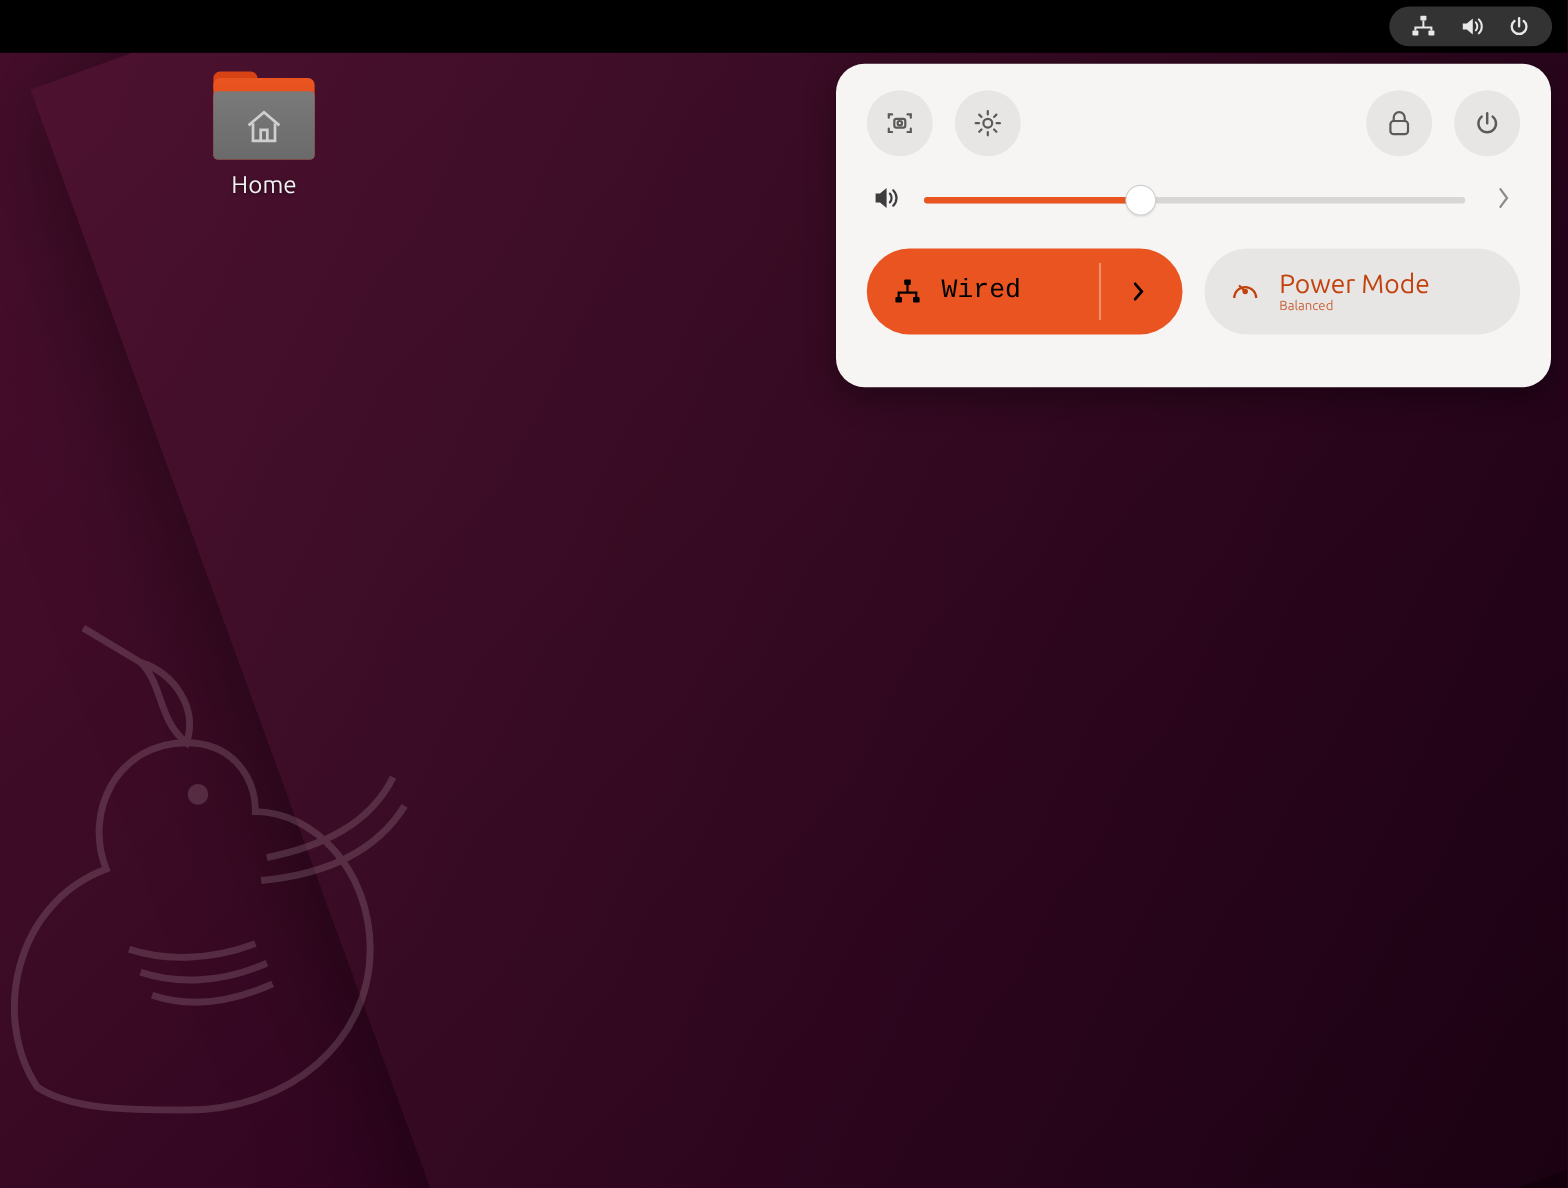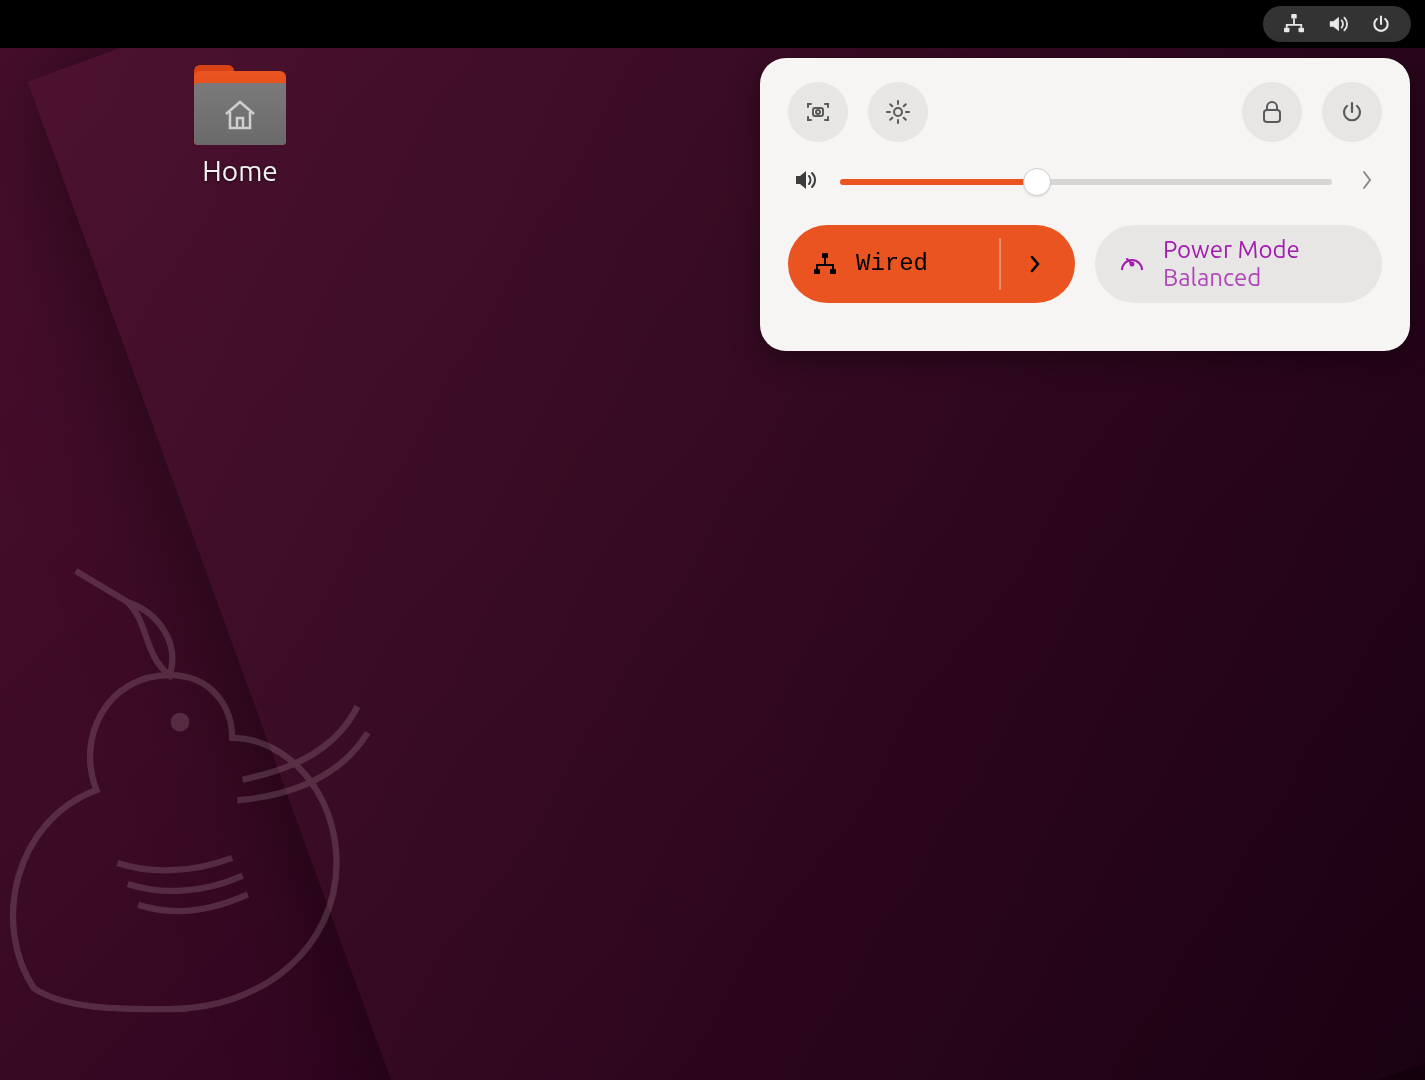--- a/index.html
+++ b/index.html
@@ -79,21 +79,21 @@
   }
   .folder-front {
     position: absolute; left: 0; top: 18px; width: 92px; height: 62px;
     background: linear-gradient(#7a7a7a, #6a6a6a);
     border-radius: 4px;
     display: flex; align-items: center; justify-content: center;
     color: #cfcfcf;
   }
   .desktop-label {
     color: #f2f2f2;
-    font-size: 28px;
+    font-size: 22px;
     text-shadow: 0 1px 3px rgba(0,0,0,0.6);
   }
 
   .panel {
     position: absolute;
     left: 760px;
     top: 58px;
     width: 650px;
     background: #f6f5f4;
     border-radius: 26px;
@@ -165,32 +165,32 @@
   }
   .pill {
     height: 78px;
     border-radius: 40px;
     background: #e7e6e5;
     display: flex;
     align-items: center;
     padding: 0 10px 0 22px;
     gap: 16px;
     cursor: pointer;
-    color: #a21caf;
+    color: #c2410c;
     position: relative;
   }
   .pill.active {
     background: #e95420;
     color: #000000;
     font-family: Liberation Mono, monospace;
   }
   .pill .pill-icon { width: 30px; display:flex; justify-content:center; }
   .pill .pill-text { flex: 1; display:flex; flex-direction:column; line-height:1.15; }
   .pill .pill-title { font-size: 24px; }
-  .pill .pill-sub { font-size: 24px; opacity: 0.8; }
+  .pill .pill-sub { font-size: 12px; opacity: 0.8; }
   .pill .pill-arrow {
     width: 60px; height: 60px;
     display:flex; align-items:center; justify-content:center;
     border-radius: 50%;
   }
   .pill.active .pill-arrow {
     position: relative;
   }
   .pill.active .pill-arrow::before {
     content:"";

